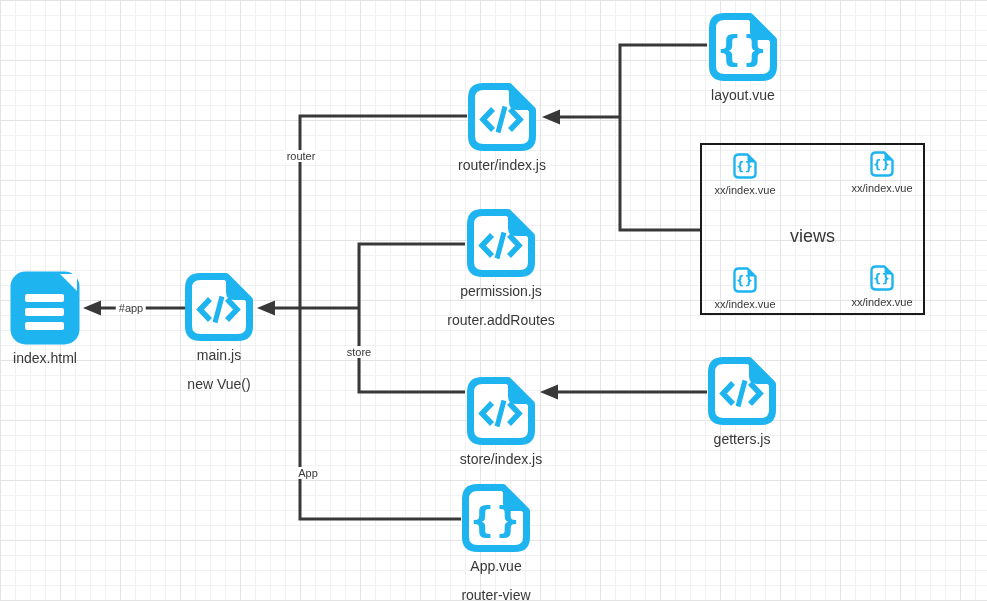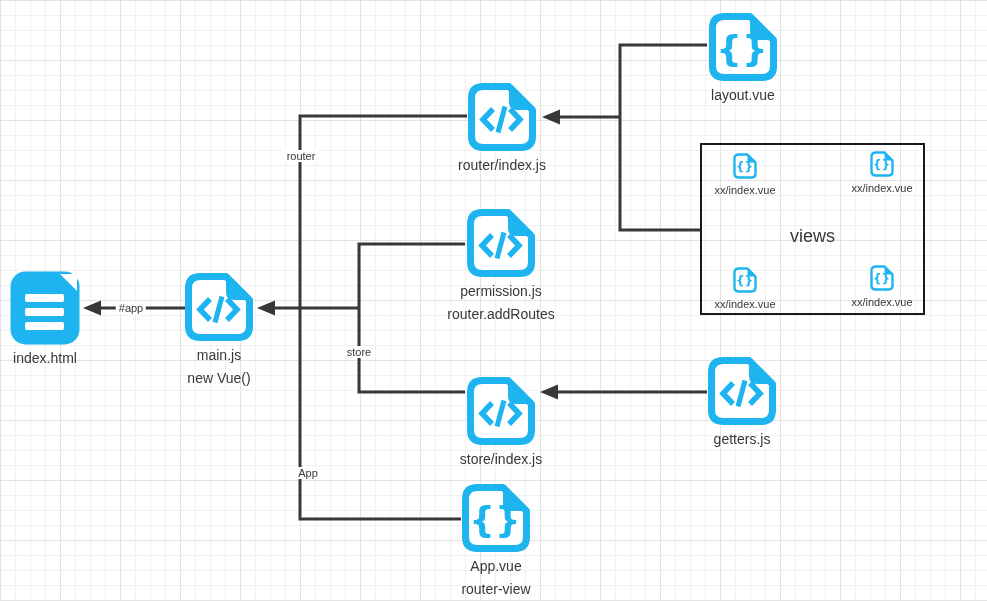--- a/index.html
+++ b/index.html
@@ -12,21 +12,21 @@
       linear-gradient(to right, #f1f1f1 1px, transparent 1px),
       linear-gradient(to bottom, #f1f1f1 1px, transparent 1px);
     background-size:60px 60px,60px 60px,15px 15px,15px 15px;
   }
   .wires{position:absolute;left:0;top:0;width:987px;height:601px;}
   .wires path{stroke:#383838;stroke-width:3;fill:none;}
   .wires polygon{fill:#383838;}
   .node{position:absolute;width:150px;display:flex;flex-direction:column;align-items:center;}
   .vnode{position:absolute;width:110px;display:flex;flex-direction:column;align-items:center;}
   .lbl{margin-top:5px;font-size:14px;line-height:17px;text-align:center;white-space:nowrap;color:#383838;}
-  .lbl.second{margin-top:6px;}
+  .lbl.second{margin-top:12px;}
   .lbl.bold{font-weight:normal;}
   .vlbl{margin-top:4px;font-size:11px;line-height:15px;text-align:center;white-space:nowrap;color:#383838;}
   .views-box{position:absolute;left:700px;top:143px;width:221px;height:168px;border:2.5px solid #1a1a1a;}
   .views-title{position:absolute;left:0;right:0;top:81px;text-align:center;font-size:18px;color:#383838;}
   .edge-lbl{position:absolute;transform:translate(-50%,-50%);background:#ffffff;padding:0 3px;font-size:11px;color:#383838;white-space:nowrap;}
 </style>
 </head>
 <body>
 
 <div class="canvas">

